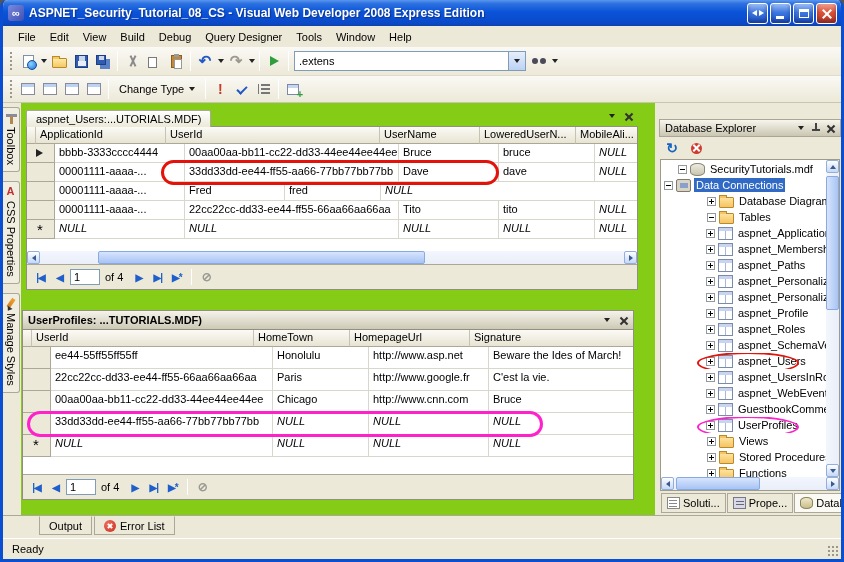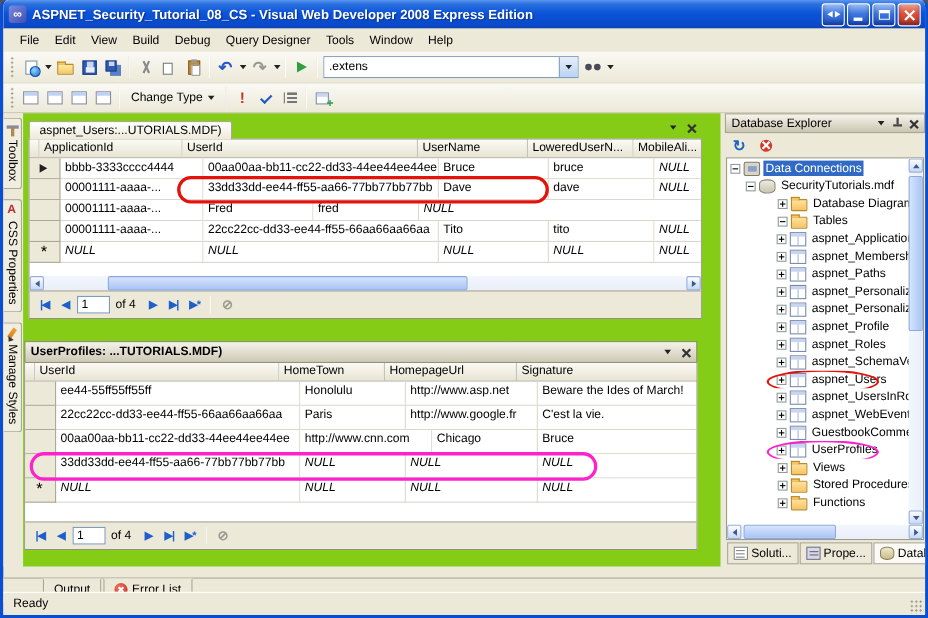--- a/index.html
+++ b/index.html
@@ -160,21 +160,21 @@
   .thumb-a{ left:10%; width:56%; }
   .thumb-b{ left:2px; width:55%; }
   .thumb-c{ top:3px; height:46%; }
   .tri-l{ border-right:4px solid #3B5A8C; border-top:3px solid transparent; border-bottom:3px solid transparent; }
   .tri-r{ border-left:4px solid #3B5A8C; border-top:3px solid transparent; border-bottom:3px solid transparent; }
   .tri-u{ border-bottom:4px solid #3B5A8C; border-left:3px solid transparent; border-right:3px solid transparent; }
   .tri-d{ border-top:4px solid #3B5A8C; border-left:3px solid transparent; border-right:3px solid transparent; }
 
   
   .panel-title{ height:18px; flex:none; display:flex; align-items:center; padding:0 2px 0 5px; gap:0;
-    background:linear-gradient(#F7F5EC,#CAC6B2); border:1px solid #A9A694; }
+    background:linear-gradient(#F7F5EC,#CAC6B2); border:1px solid #A9A694;margin-top:16px; }
   .pt-text{ flex:1; overflow:hidden; white-space:nowrap; }
   .pin{ position:relative; width:9px; height:10px; }
   .pin::before{ content:""; position:absolute; left:4px; top:0; width:2px; height:6px; background:#444; }
   .pin::after{ content:""; position:absolute; left:1px; top:6px; width:8px; height:2px; background:#444; }
   .panel-toolbar{ height:22px; flex:none; display:flex; align-items:center; gap:2px; padding:0 2px; }
   .i-refresh::before{ content:"\21BB"; color:#1565C0; font-size:14px; font-weight:bold; }
   .i-stop{ width:11px; height:11px; border-radius:50%; background:#D03B2C; position:relative; }
   .i-stop::before,.i-stop::after{ content:""; position:absolute; left:1px; top:4px; width:9px; height:2px; background:#fff; }
   .i-stop::before{ transform:rotate(45deg); } .i-stop::after{ transform:rotate(-45deg); }
   .tree-outer{ flex:1; display:flex; flex-direction:column; margin:0 1px; border:1px solid #9D9B8A; background:#fff; overflow:hidden; }
@@ -207,21 +207,21 @@
     border:1px solid #ACA899; background:#ECE9D8; font-size:11px; }
   .panel-tab[data-active="true"]{ background:#FAF9F4; }
   .ptab-icon{ width:13px; height:12px; flex:none; position:relative; }
   .panel-tab[data-icon="solution-explorer-icon"] .ptab-icon{ background:#fff; border:1px solid #888; }
   .panel-tab[data-icon="solution-explorer-icon"] .ptab-icon::before{ content:""; position:absolute; left:1px; top:2px; width:8px; height:1px; background:#888; box-shadow:0 3px 0 #888, 0 6px 0 #888; }
   .panel-tab[data-icon="properties-icon"] .ptab-icon{ background:#D8D8E8; border:1px solid #778; }
   .panel-tab[data-icon="properties-icon"] .ptab-icon::before{ content:""; position:absolute; left:2px; top:3px; width:8px; height:1px; background:#667; box-shadow:0 3px 0 #667; }
   .panel-tab[data-icon="database-explorer-icon"] .ptab-icon{ background:linear-gradient(#EFE9C8,#C9BE8A); border:1px solid #8A8460; border-radius:6px/4px; }
 
   
-  .bottom-strip{ position:absolute; left:0; right:0; bottom:11px; height:23px; background:#ECE9D8;
+  .bottom-strip{ position:absolute; left:0; right:0; bottom:21px; height:23px; background:#ECE9D8;
     border-top:1px solid #ACA899; display:flex; align-items:flex-start; padding-left:36px; gap:2px; }
   .b-tab{ height:19px; display:flex; align-items:center; gap:4px; padding:0 9px;
     border:1px solid #ACA899; border-top:1px solid #ECE9D8; background:#ECE9D8; }
   .bt-icon.err{ width:12px; height:12px; border-radius:50%; background:radial-gradient(circle at 35% 35%,#F07060,#C22D1C); position:relative; }
   .bt-icon.err::before,.bt-icon.err::after{ content:""; position:absolute; left:3px; top:5px; width:6px; height:2px; background:#fff; }
   .bt-icon.err::before{ transform:rotate(45deg); } .bt-icon.err::after{ transform:rotate(-45deg); }
   .statusbar{ position:absolute; left:0; right:0; bottom:0; height:21px; background:#ECE9D8;
     border-top:1px solid #FFFFFF; display:flex; align-items:center; padding:0 9px; }
   .grip-corner{ position:absolute; right:1px; bottom:1px; width:13px; height:13px;
     background-image:radial-gradient(#9A968A 35%, transparent 40%); background-size:4px 4px; }
@@ -502,22 +502,22 @@
                   <span class="cell sel" data-sel=""></span>
                   <span class="cell c1" data-val="22cc22cc-dd33-ee44-ff55-66aa66aa66aa">22cc22cc-dd33-ee44-ff55-66aa66aa66aa</span>
                   <span class="cell c2" data-val="Paris">Paris</span>
                   <span class="cell c3" data-val="http://www.google.fr">http://www.google.fr</span>
                   <span class="cell c4" data-val="C'est la vie.">C'est la vie.</span>
                 </div>
 
                 <div class="grid-row">
                   <span class="cell sel" data-sel=""></span>
                   <span class="cell c1" data-val="00aa00aa-bb11-cc22-dd33-44ee44ee44ee">00aa00aa-bb11-cc22-dd33-44ee44ee44ee</span>
+                  <span class="cell c2" data-val="Chicago">Chicago</span>
                   <span class="cell c3" data-val="http://www.cnn.com">http://www.cnn.com</span>
-                  <span class="cell c2" data-val="Chicago">Chicago</span>
                   <span class="cell c4" data-val="Bruce">Bruce</span>
                 </div>
 
                 <div class="grid-row" data-highlight="magenta">
                   <span class="cell sel" data-sel=""></span>
                   <span class="cell c1" data-val="33dd33dd-ee44-ff55-aa66-77bb77bb77bb">33dd33dd-ee44-ff55-aa66-77bb77bb77bb</span>
                   <span class="cell c2" data-val="NULL">NULL</span>
                   <span class="cell c3" data-val="NULL">NULL</span>
                   <span class="cell c4" data-val="NULL">NULL</span>
                 </div>
@@ -565,30 +565,30 @@
       <div class="panel-toolbar">
         <span class="tbi i-refresh"></span>
         <span class="tbi">
             <span class="i-stop"></span>
           </span>
       </div>
       <div class="tree-outer">
         <div class="tree-wrap">
           <div class="tree">
 
+              <div class="tree-row" data-depth="1" data-expand="minus" data-icon="database">
+                <span class="t-exp"></span>
+                <span class="t-icon"></span>
+                <span class="t-label">SecurityTutorials.mdf</span>
+              </div>
+
               <div class="tree-row" data-depth="0" data-expand="minus" data-icon="connections" data-selected="true">
                 <span class="t-exp"></span>
                 <span class="t-icon"></span>
                 <span class="t-label">Data Connections</span>
-              </div>
-
-              <div class="tree-row" data-depth="1" data-expand="minus" data-icon="database">
-                <span class="t-exp"></span>
-                <span class="t-icon"></span>
-                <span class="t-label">SecurityTutorials.mdf</span>
               </div>
 
               <div class="tree-row" data-depth="2" data-expand="plus" data-icon="folder">
                 <span class="t-exp"></span>
                 <span class="t-icon"></span>
                 <span class="t-label">Database Diagrams</span>
               </div>
 
               <div class="tree-row" data-depth="2" data-expand="minus" data-icon="folder">
                 <span class="t-exp"></span>

